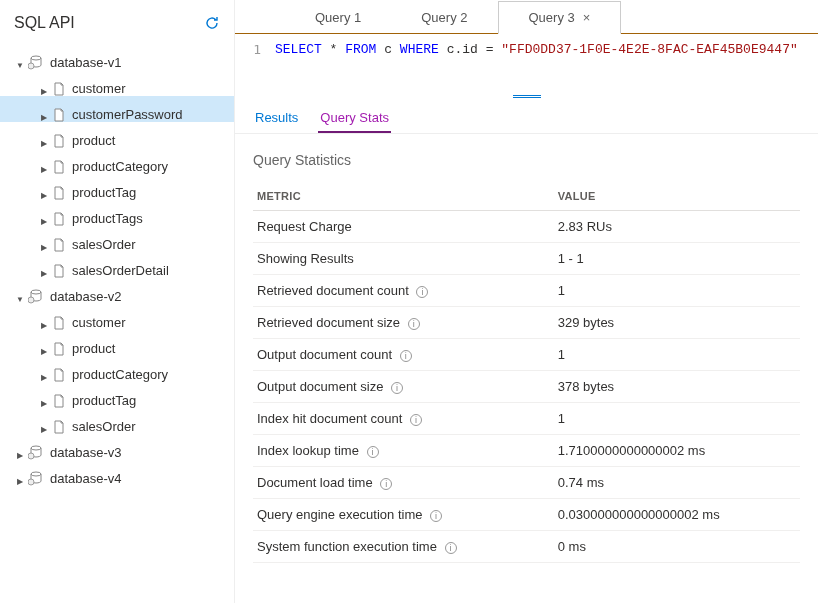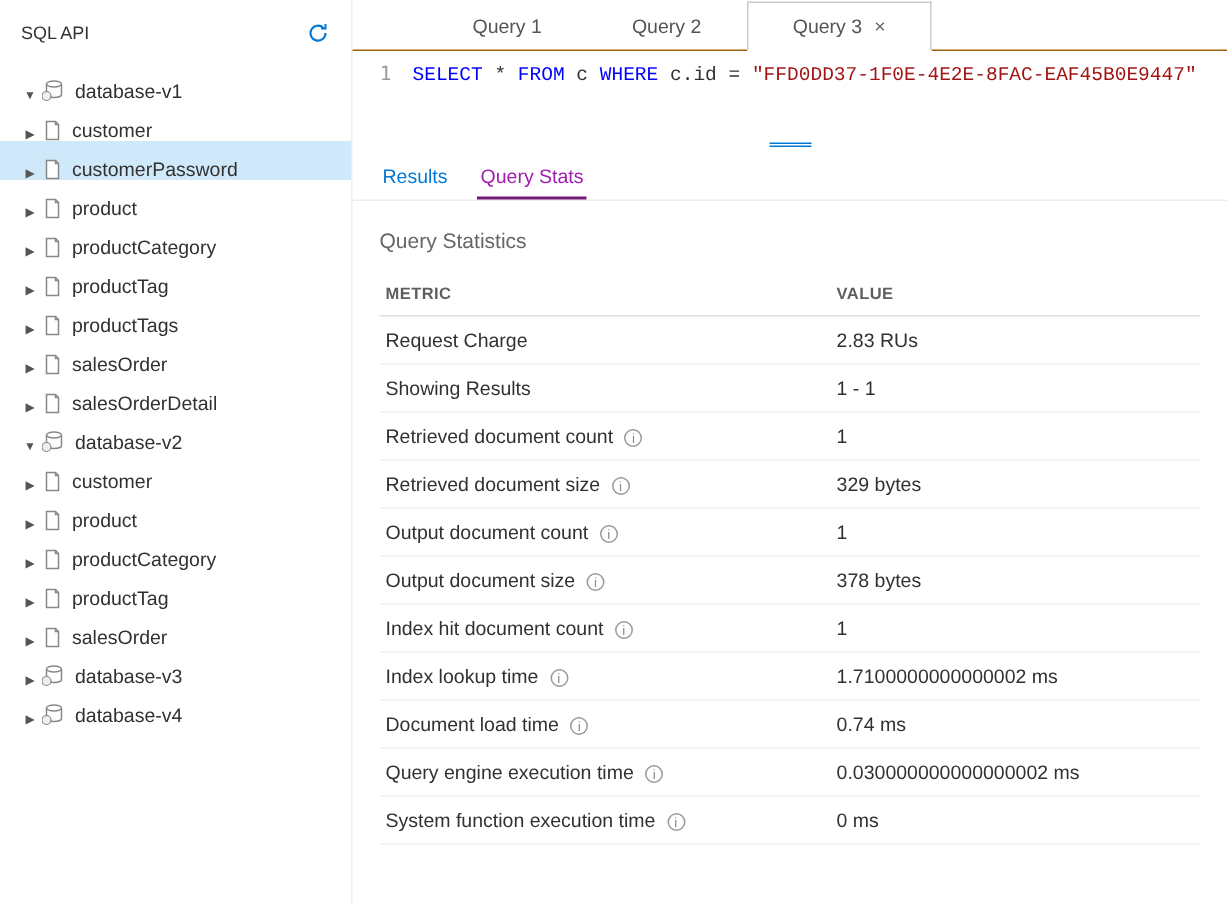--- a/index.html
+++ b/index.html
@@ -1,32 +1,32 @@
 <!DOCTYPE html>
 <html><head>
 <meta charset="utf-8">
 <style>
   * { box-sizing: border-box; margin: 0; padding: 0; }
   body { font-family: "Segoe UI", Arial, sans-serif; font-size: 13px; color: #323130; background: #fff; width: 818px; height: 603px; overflow: hidden; display: flex; }
   
   .sidebar { width: 235px; border-right: 1px solid #eee; background: #fff; padding: 10px 0; }
-  .sidebar-header { display: flex; justify-content: space-between; align-items: center; padding: 4px 14px 12px 14px; font-size: 12px; color: #323130; }
+  .sidebar-header { display: flex; justify-content: space-between; align-items: center; padding: 4px 14px 12px 14px; font-size: 16px; color: #323130; }
   .refresh-icon { color: #0078d4; font-size: 15px; cursor: pointer; }
   
   .tree { }
   .tree-row { display: flex; align-items: flex-end; height: 26px; padding-right: 6px; cursor: pointer; white-space: nowrap; }
   .tree-row.selected { background: #cfe8fa; }
   .caret { width: 12px; display: inline-flex; justify-content: center; font-size: 10px; color: #555; }
   .caret.collapsed::before { content: "▶"; font-size: 8px; }
   .caret.expanded::before { content: "▼"; font-size: 8px; }
   .db-icon { display:inline-flex; width:16px; height:16px; margin: 0 6px 0 2px; }
   .doc-icon { display:inline-flex; width:14px; height:14px; margin: 0 6px 0 2px; }
   
   .lvl-0 { padding-left: 14px; }
-  .lvl-1 { padding-left: 14px; }
+  .lvl-1 { padding-left: 38px; }
   
   .main { flex: 1; display: flex; flex-direction: column; }
   .tabs { display: flex; padding-left: 50px; border-bottom: 1px solid #a16207; height: 34px; align-items: flex-end; }
   .tab { padding: 8px 30px 8px 30px; font-size: 13px; color: #555; cursor: pointer; display:flex; align-items:center; gap:8px; }
   .tab.active { border: 1px solid #ccc; border-bottom: 1px solid #fff; margin-bottom: -1px; background:#fff; }
   .tab .close { color:#666; font-size:13px; }
   
   .editor { padding: 8px 0; display:flex; }
   .gutter { width:40px; text-align: right; padding-right: 14px; color:#999; font-family: Consolas, monospace; font-size:13px; }
   .code { font-family: Consolas, "Courier New", monospace; font-size: 13px; white-space: pre; }

